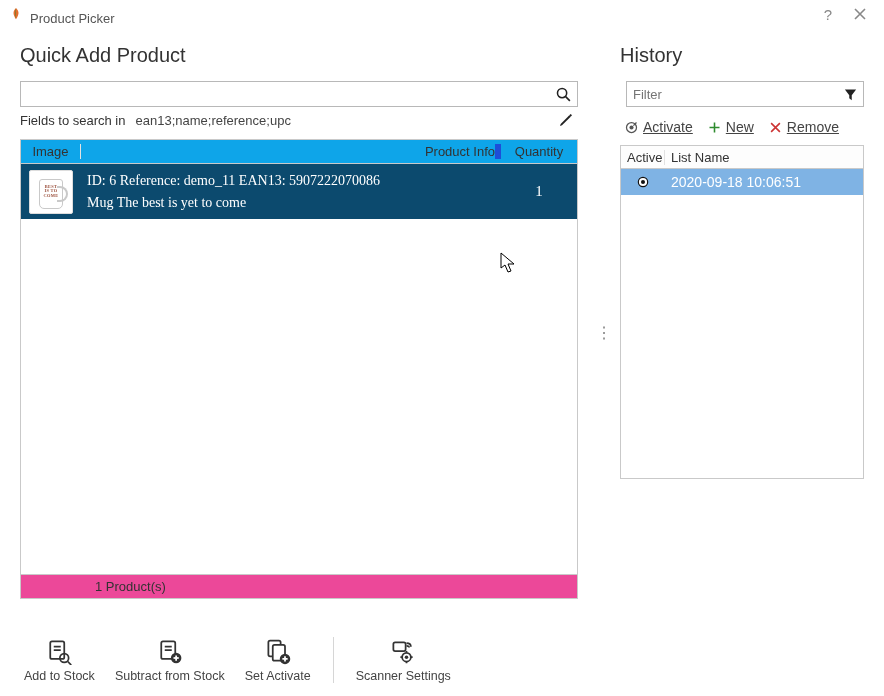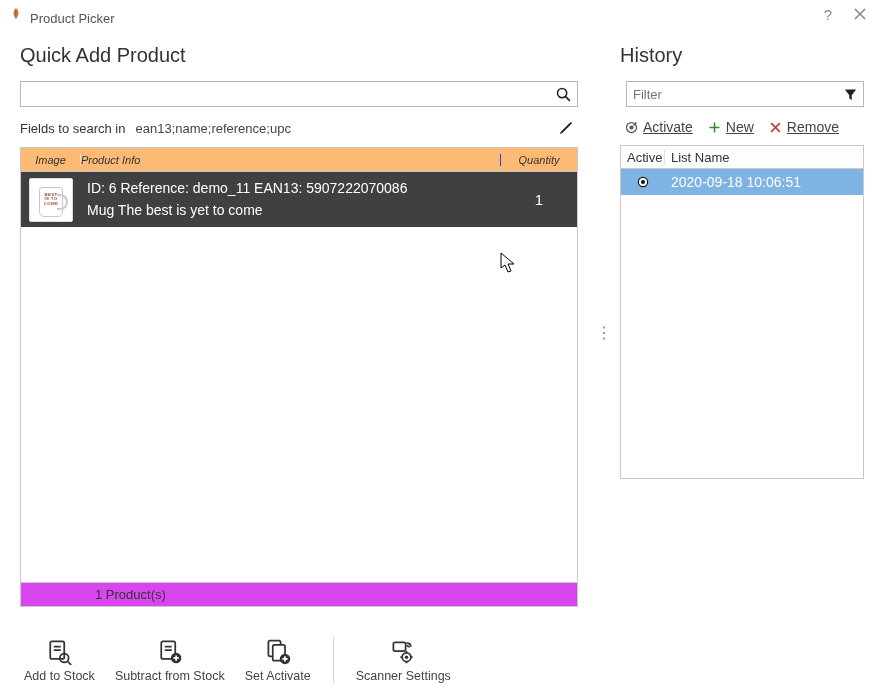--- a/index.html
+++ b/index.html
@@ -93,21 +93,21 @@
   .searchrow .icon {
     width: 28px; height: 24px;
     display: flex; align-items: center; justify-content: center;
     color: #333;
   }
 
   
   .fieldsrow {
     display: flex;
     align-items: center;
-    margin-top: 10px;
+    margin-top: 2px;
     height: 22px;
     font-size: 13px;
   }
   .fieldsrow .label { color: #333; }
   .fieldsrow .value { color: #444; margin-left: 10px; flex: 1; }
   .fieldsrow .edit {
     width: 24px; height: 22px;
     display: flex; align-items: center; justify-content: center;
     color: #333; cursor: pointer;
   }
@@ -119,36 +119,36 @@
     display: flex;
     flex-direction: column;
     height: 460px;
     background: #fff;
   }
   .prod-head {
     display: flex;
     height: 24px;
     align-items: center;
     border-bottom: 1px solid #c9c9c9;
-    font-size: 11px;
-    color: #333;
-    background: #fdba74;
-    font-style: italic;
+    font-size: 13px;
+    color: #333;
+    background: #0ea5e9;
   }
   .col-img   { width: 60px; text-align: center; border-right: 1px solid #e2e2e2; }
-  .col-info  { flex: 1; text-align: left; border-right: 1px solid #1d4ed8; }
+  .col-info  { flex: 1; text-align: right; border-right: 6px solid #1d4ed8; }
   .col-qty   { width: 76px; text-align: center; }
   .prod-body { flex: 1; overflow: auto; }
   .prod-row {
     display: flex;
     align-items: center;
     min-height: 50px;
-    background: #404040;
+    background: #0c4a6e;
     color: #fff;
     cursor: pointer;
+    font-family: Liberation Serif, serif;
   }
   .prod-row .cell-img {
     width: 60px; padding: 3px;
     display: flex; align-items: center; justify-content: center;
   }
   .prod-row .cell-info {
     flex: 1;
     padding: 6px 6px;
     font-size: 14px;
     line-height: 1.55;
@@ -186,21 +186,21 @@
     letter-spacing:.3px;
   }
 
   .prod-foot {
     border-top: 1px solid #c9c9c9;
     height: 24px;
     display: flex; align-items: center;
     padding-left: 74px;
     font-size: 13px;
     color: #333;
-    background: #d946ef;
+    background: #ec4899;
   }
 
   
   .filterrow {
     display: flex;
     align-items: center;
     border: 1px solid #b8b8b8;
     height: 26px;
     background: #fff;
     margin-left: 6px;

